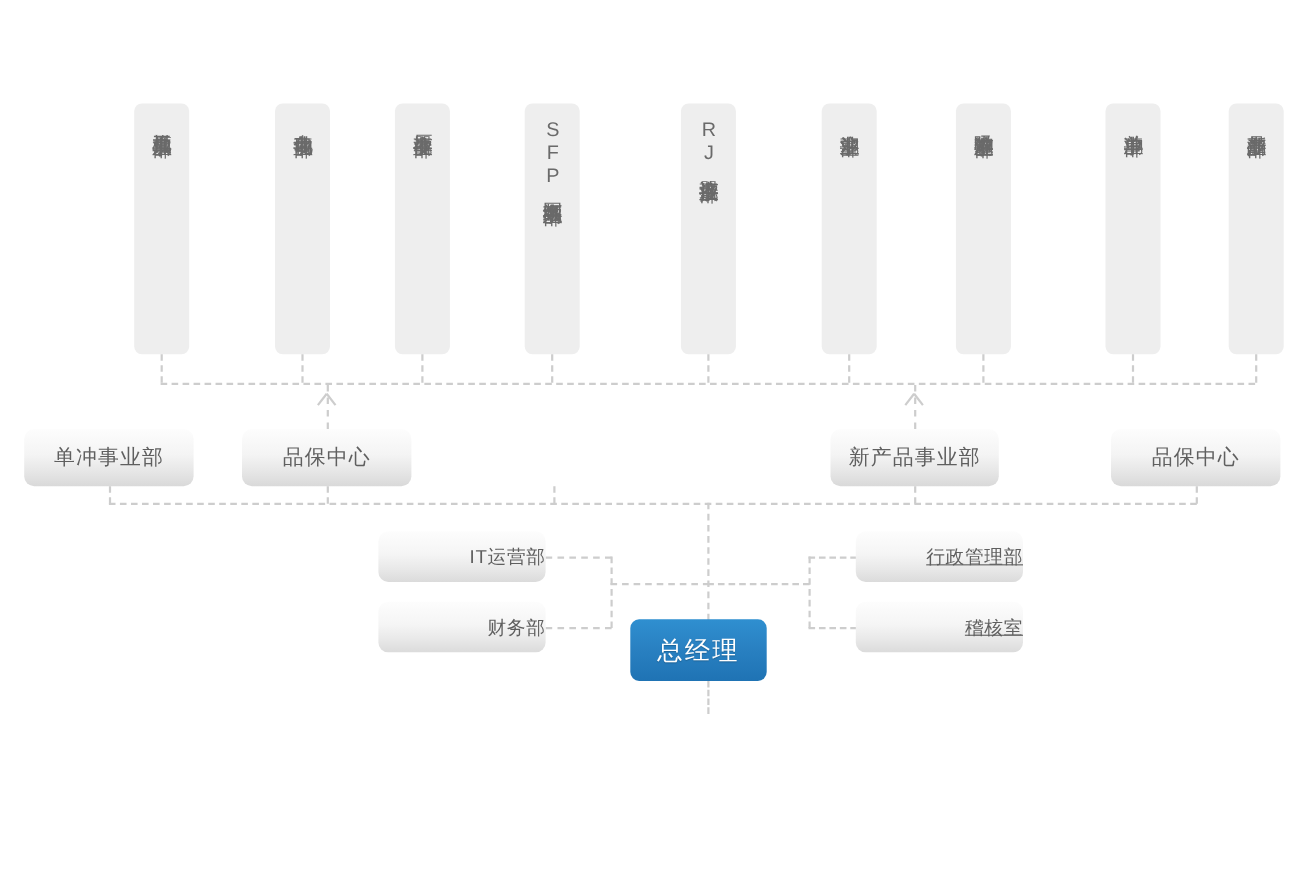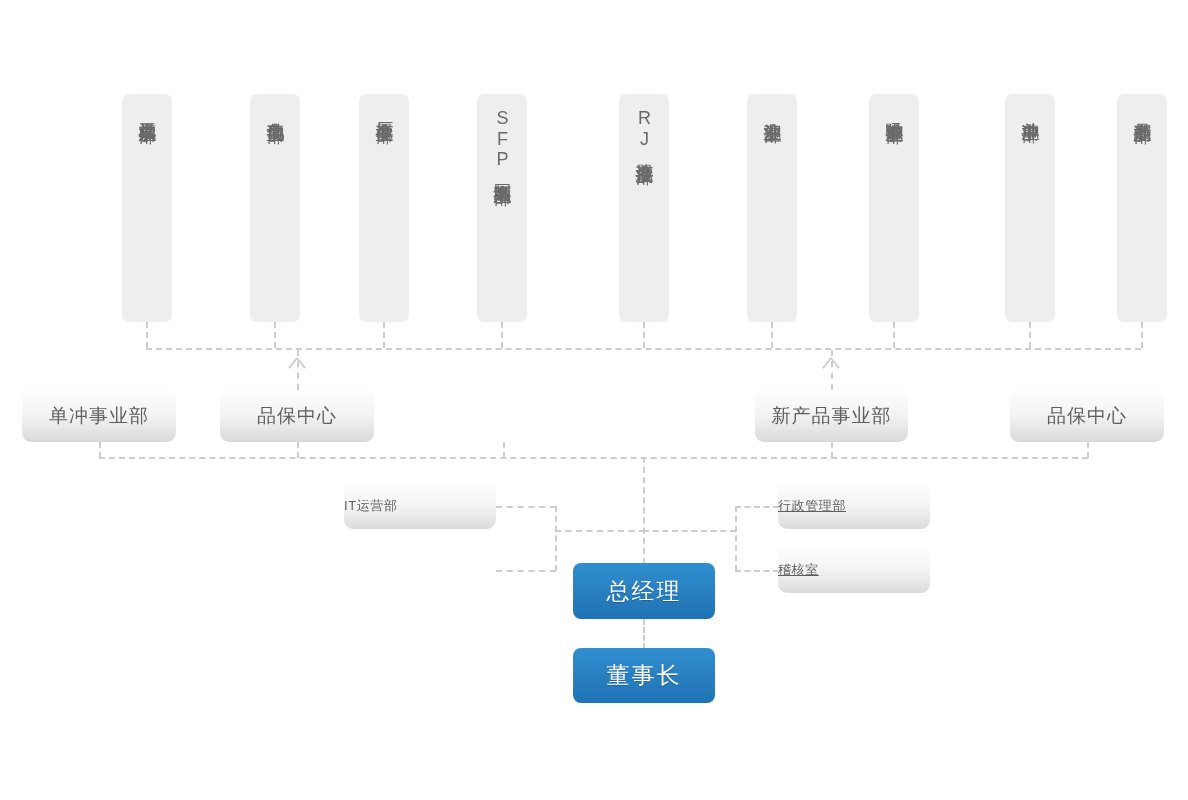--- a/index.html
+++ b/index.html
@@ -57,25 +57,25 @@
   }
 
   
   .dept-box {
     position: absolute;
     height: 46px;
     box-sizing: border-box;
     border-radius: 9px;
     background: linear-gradient(to bottom, #fdfdfd 0%, #f5f5f5 45%, #e8e8e8 75%, #dbdbdb 100%);
     color: #5f5f5f;
-    font-size: 13px;
+    font-size: 17px;
     letter-spacing: 0.6px;
     display: flex;
     align-items: center;
-    justify-content: flex-start;
+    justify-content: flex-end;
   }
 
   
   .exec-box {
     position: absolute;
     box-sizing: border-box;
     border-radius: 8px;
     background: linear-gradient(to bottom, #2f8fd0 0%, #2a82c3 42%, #1f73b4 100%);
     color: #ffffff;
     font-size: 23px;
@@ -202,30 +202,30 @@
   <div class="h-line" style="left:555px; top:530px; width:90px;"></div>
 
   <div class="h-line" style="left:735px; top:506px; width:44px;"></div>
   <div class="h-line" style="left:735px; top:570px; width:44px;"></div>
   <div class="v-line" style="left:735px; top:506px; height:65px;"></div>
   <div class="h-line" style="left:643px; top:530px; width:93px;"></div>
 
   <div class="dept-box" style="left:344px; top:483px; width:152px;">
     <span>IT运营部</span>
   </div>
+  <div class="dept-box" style="left:344px; top:547px; width:152px;">
+    <span>财务部</span>
+  </div>
 
   <div class="dept-box" style="left:778px; top:483px; width:152px;text-decoration:underline;">
     <span>行政管理部</span>
   </div>
   <div class="dept-box" style="left:778px; top:547px; width:152px;text-decoration:underline;">
     <span>稽核室</span>
   </div>
 
   <div class="v-line" style="left:643px; top:619px; height:30px;"></div>
 
-  <div class="exec-box" style="left:573px; top:563px; width:142px; height:56px;">
+  <div class="exec-box" style="left:573px; top:563px; width:124px; height:56px;">
     <span>总经理</span>
   </div>
-  <div class="exec-box" style="left:573px; top:648px; width:142px; height:55px;">
-    <span>董事长</span>
-  </div>
 
 </div>
 
 </body></html>

